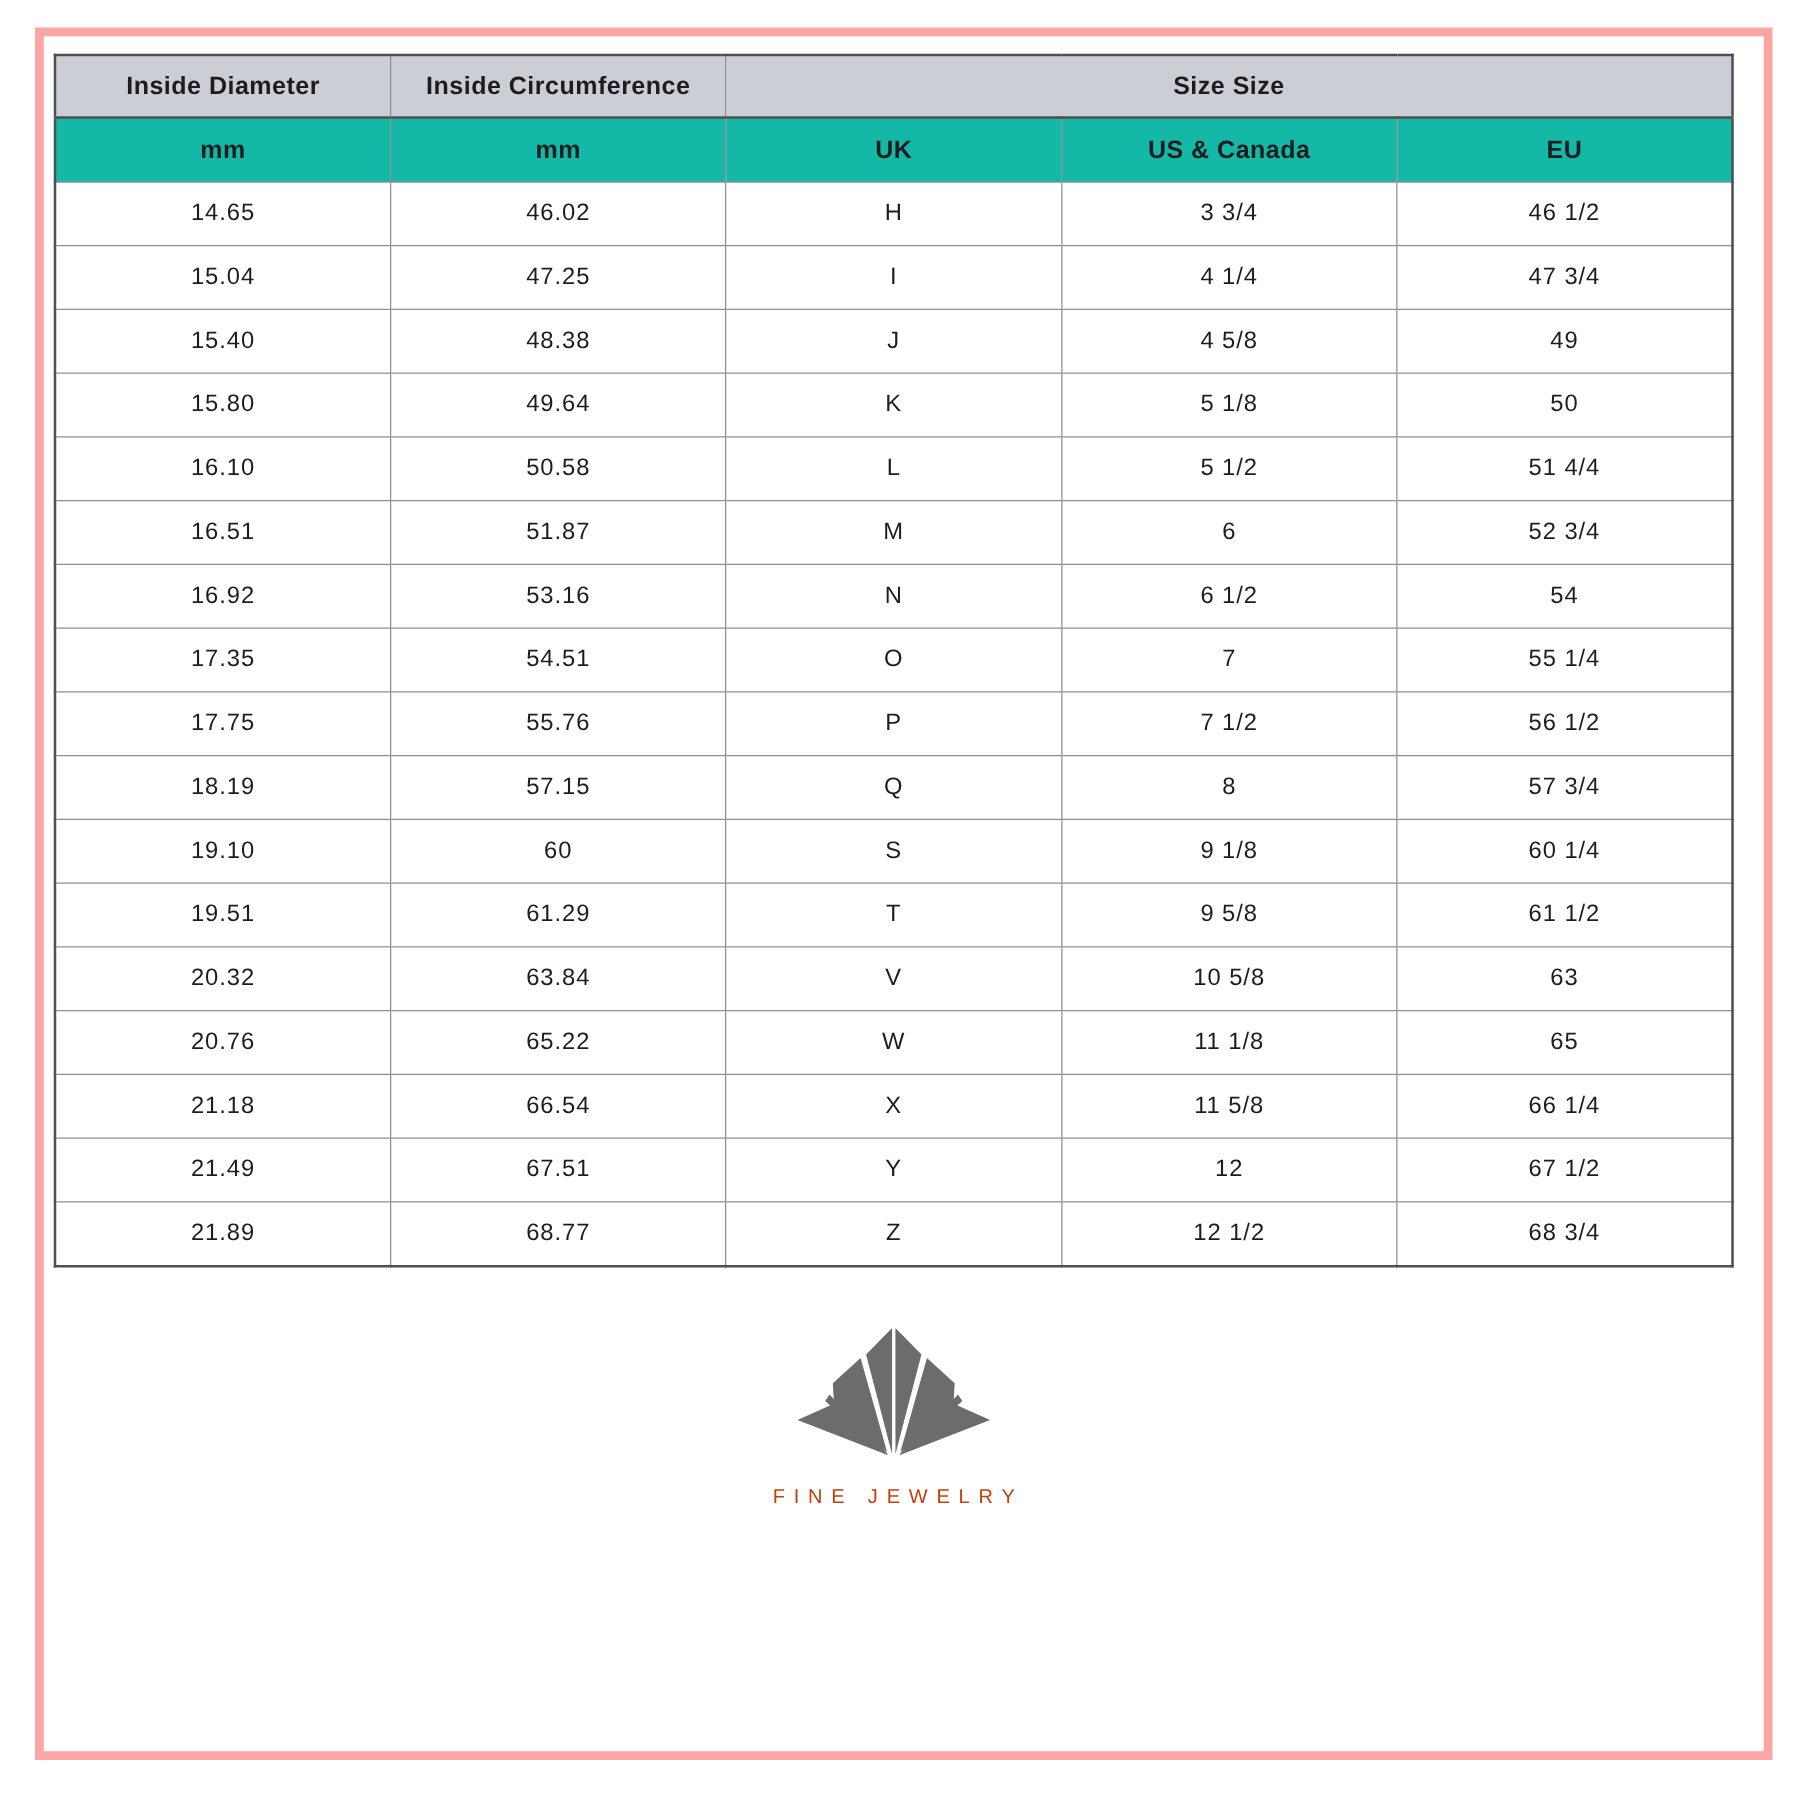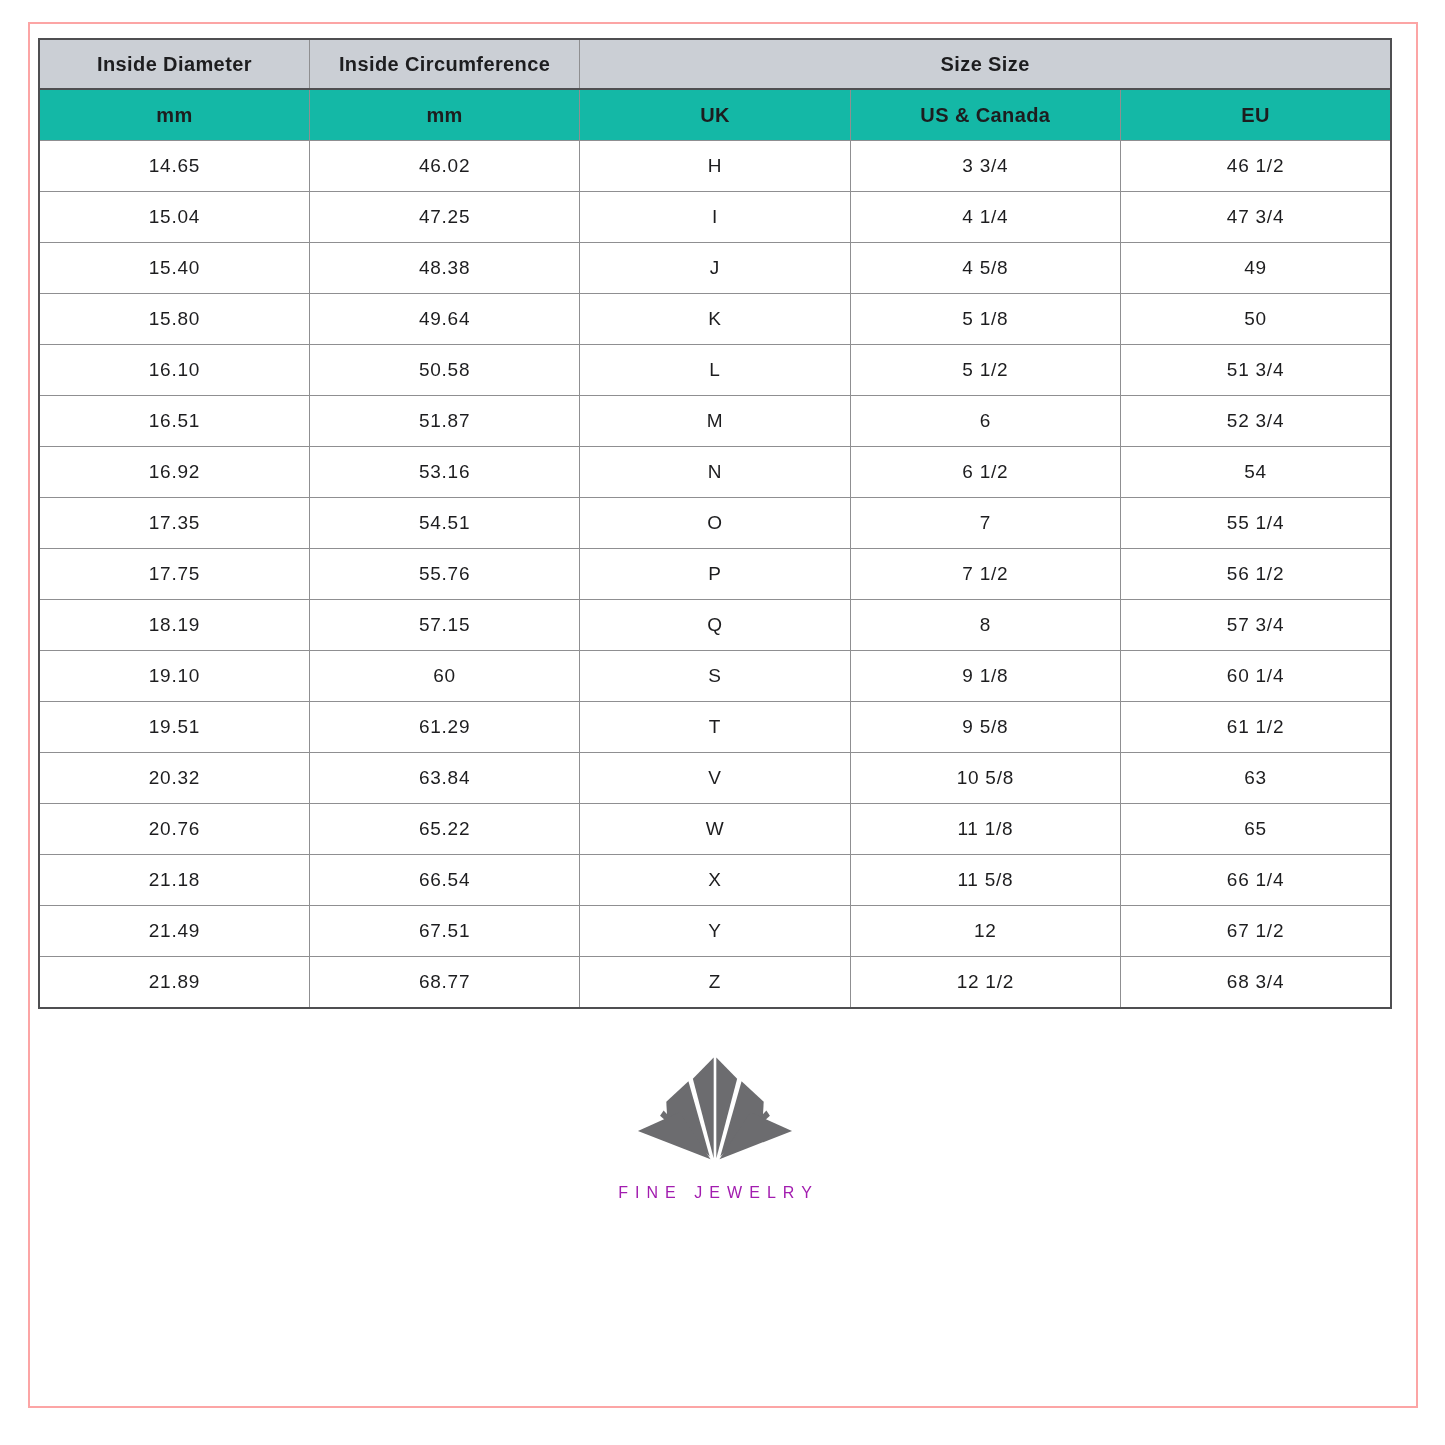--- a/index.html
+++ b/index.html
@@ -16,21 +16,21 @@
     height: 1445px;
     background: #ffffff;
     overflow: hidden;
   }
   .frame {
     position: absolute;
     left: 28px;
     top: 22px;
     width: 1390px;
     height: 1386px;
-    border: 2px solid #fca5a5;
+    border: 7px solid #fca5a5;
     box-sizing: border-box;
     padding: 14px 24px 0 8px;
     background: #ffffff;
   }
   table.size-chart {
     width: 100%;
     border-collapse: collapse;
     table-layout: fixed;
     border: 2px solid #4f4f51;
   }
@@ -79,21 +79,21 @@
     padding-left: 0.32em; 
     color: #6c6c6f;
     margin-top: 14px;
   }
   .brand-tagline {
     font-family: "Liberation Sans", sans-serif;
     font-size: 16px;
     line-height: 1;
     letter-spacing: 0.44em;
     padding-left: 0.44em;
-    color: #a21caf;
+    color: #c2410c;
     margin-top: 16px;
   }
 </style>
 </head>
 <body>
 
 <div class="page">
   <div class="frame">
 
     <table class="size-chart">
@@ -145,21 +145,21 @@
             <td>49.64</td>
             <td>K</td>
             <td>5 1/8</td>
             <td>50</td>
           </tr>
           <tr>
             <td>16.10</td>
             <td>50.58</td>
             <td>L</td>
             <td>5 1/2</td>
-            <td>51 3/4</td>
+            <td>51 4/4</td>
           </tr>
           <tr>
             <td>16.51</td>
             <td>51.87</td>
             <td>M</td>
             <td>6</td>
             <td>52 3/4</td>
           </tr>
           <tr>
             <td>16.92</td>

